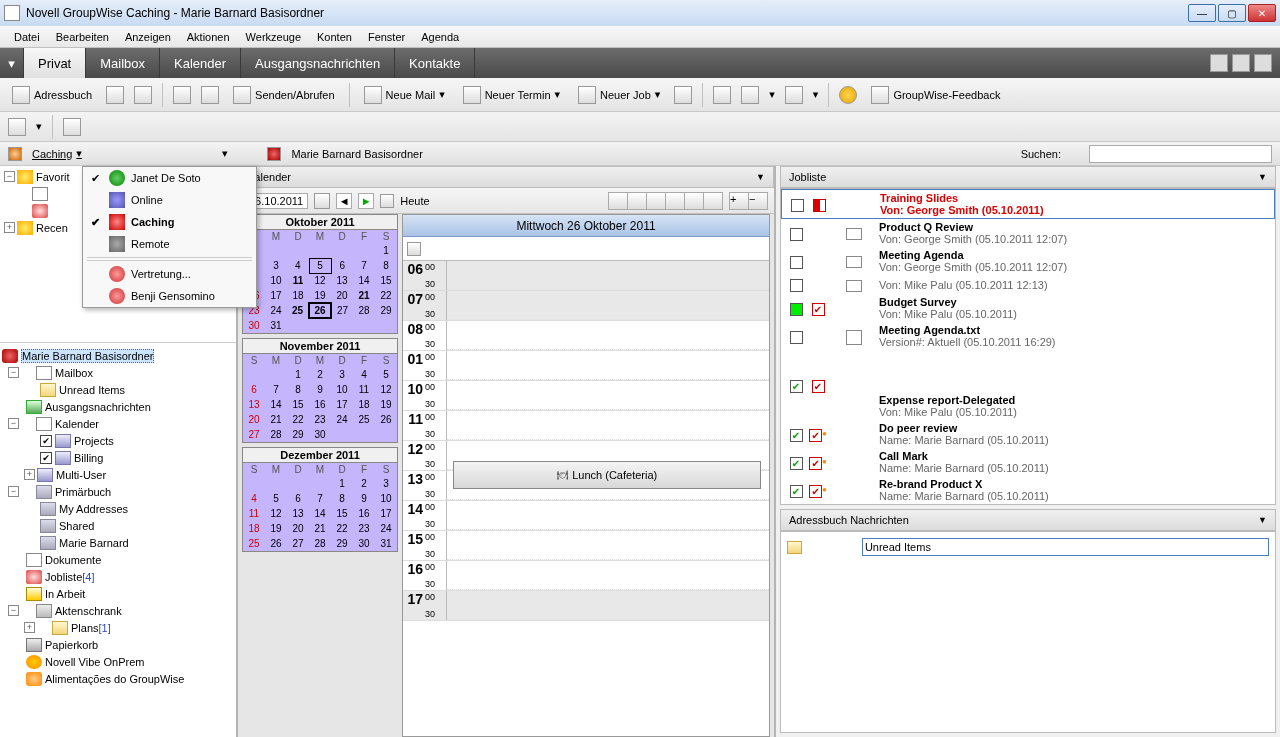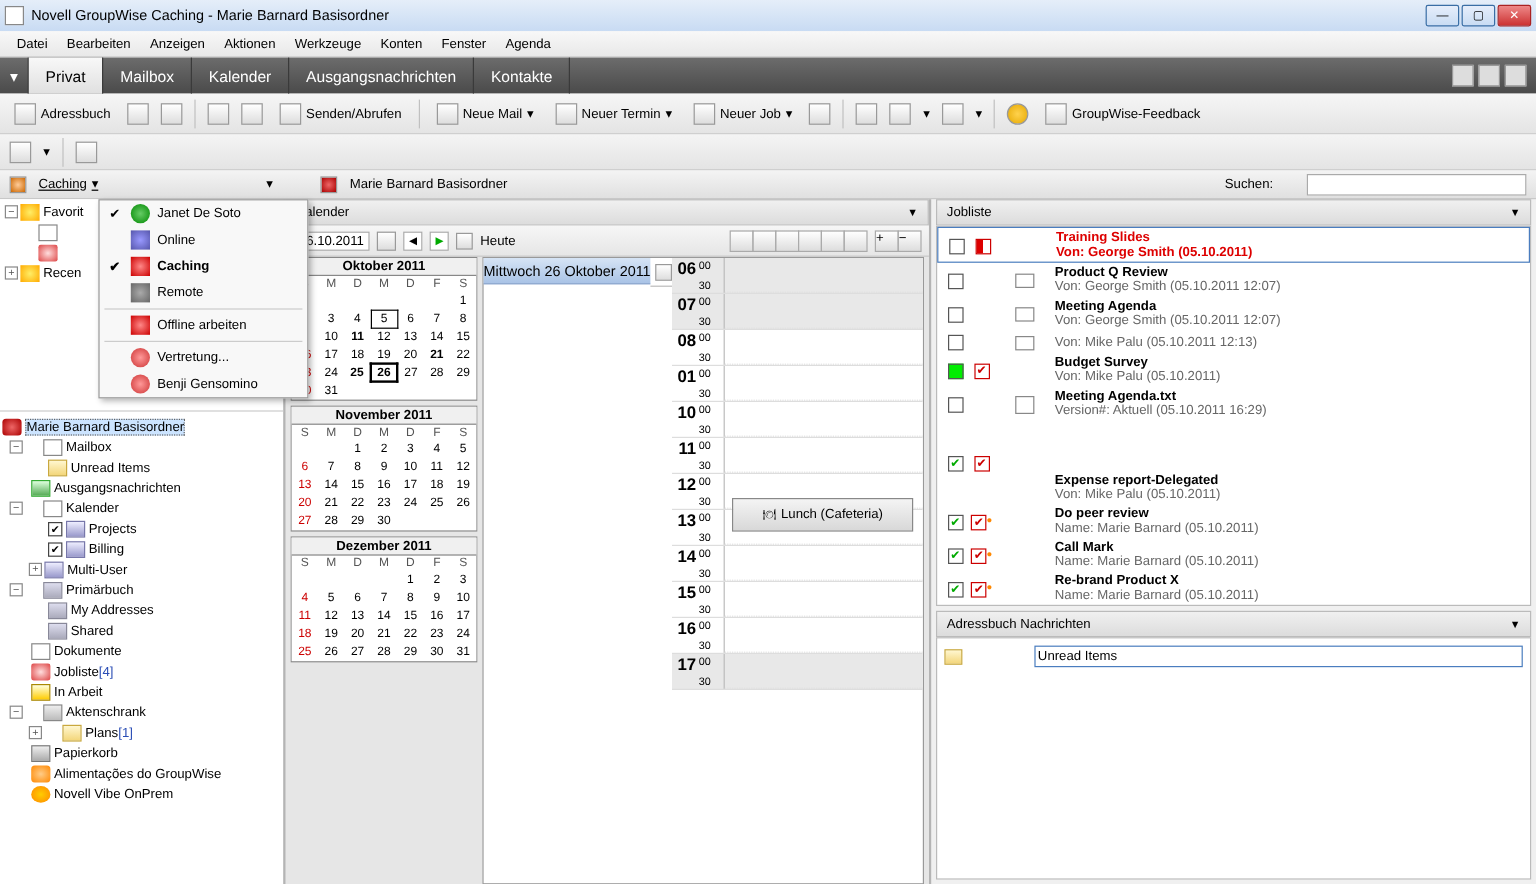--- a/index.html
+++ b/index.html
@@ -74,30 +74,30 @@
 .phdr .arrow{margin-left:auto;font-size:9px}
 
 .caltb{height:26px;background:linear-gradient(#f6f6f6,#e6e6e6);border-bottom:1px solid #c0c0c0;display:flex;align-items:center;padding:0 6px;gap:6px}
 .caltb .datebox{border:1px solid #aaa;background:#fff;padding:1px 4px}
 .caltb .nav{border:1px solid #aaa;width:16px;height:16px;display:flex;align-items:center;justify-content:center;background:#fff}
 .caltb .tsel{display:flex;margin-left:auto;gap:0}
 .caltb .tsel .tb{width:20px;height:18px;border:1px solid #aaa;background:linear-gradient(#fff,#ddd);margin-left:-1px}
 
 .calbody{flex:1;display:flex;overflow:hidden;background:#e6e6e6}
 .minicals{width:156px;display:flex;flex-direction:column;overflow:hidden;margin:0 4px}
-.minical{border:1px solid #888;margin-bottom:4px;background:#ffffff}
+.minical{border:1px solid #888;margin-bottom:4px;background:#c4b5fd}
 .minical .mhdr{text-align:center;font-weight:bold;border-bottom:1px solid #888;background:#f0f0f0;padding:1px 0}
 .minical table{width:100%;border-collapse:collapse;font-size:10px;text-align:center}
 .minical th{color:#555;font-weight:normal;width:14.28%}
 .minical td{padding:0;height:15px;width:14.28%}
 .minical td.sun{color:#c00}
 .minical td.today{border:2px solid #000}
 .minical td.bold{font-weight:bold}
 .minical td.box{border:1px solid #000}
-.daycol{flex:1;display:flex;background:#fff;border:1px solid #999;margin-right:4px}
+.daycol{flex:1;display:flex;flex-direction:column;background:#fff;border:1px solid #999;margin-right:4px}
 .daycol .dayhdr{height:22px;background:linear-gradient(#d6e4f5,#a9c3e6);border-bottom:1px solid #7a9ac8;display:flex;align-items:center;justify-content:center;font-size:12px}
 .daycol .allday{height:24px;border-bottom:1px solid #bbb;display:flex;align-items:center;padding-left:4px}
 .daycol .grid{flex:1;overflow:hidden;position:relative}
 .daycol .hourrow{display:flex;height:30px;border-bottom:1px solid #ddd}
 .daycol .hourrow .hl{width:44px;border-right:1px solid #bbb;display:flex;font-size:10px}
 .daycol .hourrow .hl .hh{font-size:14px;font-weight:bold;width:22px;text-align:right;padding-right:2px}
 .daycol .hourrow .hl .mm{font-size:9px;display:flex;flex-direction:column;justify-content:space-between;padding:1px 0}
 .daycol .hourrow .cell{flex:1;border-bottom:1px dotted #e0e0e0}
 .daycol .workrow{background:#fff}
 .daycol .offrow{background:#e8e8e8}
@@ -304,20 +304,24 @@
           <span class="lbl">Primärbuch</span>
         </div>
       <div class="node" style="padding-left:38px">
           <span class="ic book"></span>
           <span class="lbl">My Addresses</span>
         </div>
       <div class="node" style="padding-left:38px">
           <span class="ic book"></span>
           <span class="lbl">Shared</span>
         </div>
+      <div class="node" style="padding-left:38px">
+          <span class="ic book"></span>
+          <span class="lbl">Marie Barnard</span>
+        </div>
       <div class="node" style="padding-left:24px">
           <span class="ic doc"></span>
           <span class="lbl">Dokumente</span>
         </div>
       <div class="node" style="padding-left:24px">
           <span class="ic job"></span>
           <span class="lbl">Jobliste</span> 
           <span class="bluecnt">[4]</span>
         </div>
       <div class="node" style="padding-left:24px">
@@ -335,26 +339,26 @@
           <span class="noexp"></span>
           <span class="ic folder"></span>
           <span class="lbl">Plans</span> 
           <span class="bluecnt">[1]</span>
         </div>
       <div class="node" style="padding-left:24px">
           <span class="ic trash"></span>
           <span class="lbl">Papierkorb</span>
         </div>
       <div class="node" style="padding-left:24px">
+          <span class="ic vibe"></span>
+          <span class="lbl">Novell Vibe OnPrem</span>
+        </div>
+      <div class="node" style="padding-left:24px">
           <span class="ic rss"></span>
           <span class="lbl">Alimentações do GroupWise</span>
-        </div>
-      <div class="node" style="padding-left:24px">
-          <span class="ic vibe"></span>
-          <span class="lbl">Novell Vibe OnPrem</span>
         </div>
     </div>
 
     <div class="dropmenu">
       <div class="mi">
           <span class="mchk">✔</span>
           <span class="mic" style="background:radial-gradient(#6c6,#080);border-radius:50%"></span>
           <span>Janet De Soto</span>
         </div>
       <div class="mi">
@@ -366,25 +370,20 @@
           <span class="mchk">✔</span>
           <span class="mic" style="background:radial-gradient(#f88,#c00)"></span>
           <span>Caching</span>
         </div>
       <div class="mi">
           <span class="mchk"></span>
           <span class="mic" style="background:radial-gradient(#aaa,#666)"></span>
           <span>Remote</span>
         </div>
       <div class="msep"></div>
-      <div class="mi">
-          <span class="mchk"></span>
-          <span class="mic" style="background:radial-gradient(#f88,#c00)"></span>
-          <span>Offline arbeiten</span>
-        </div>
       <div class="msep"></div>
       <div class="mi">
           <span class="mchk"></span>
           <span class="mic" style="background:radial-gradient(#f99,#c33);border-radius:50%"></span>
           <span>Vertretung...</span>
         </div>
       <div class="mi">
           <span class="mchk"></span>
           <span class="mic" style="background:radial-gradient(#f99,#c33);border-radius:50%"></span>
           <span>Benji Gensomino</span>

